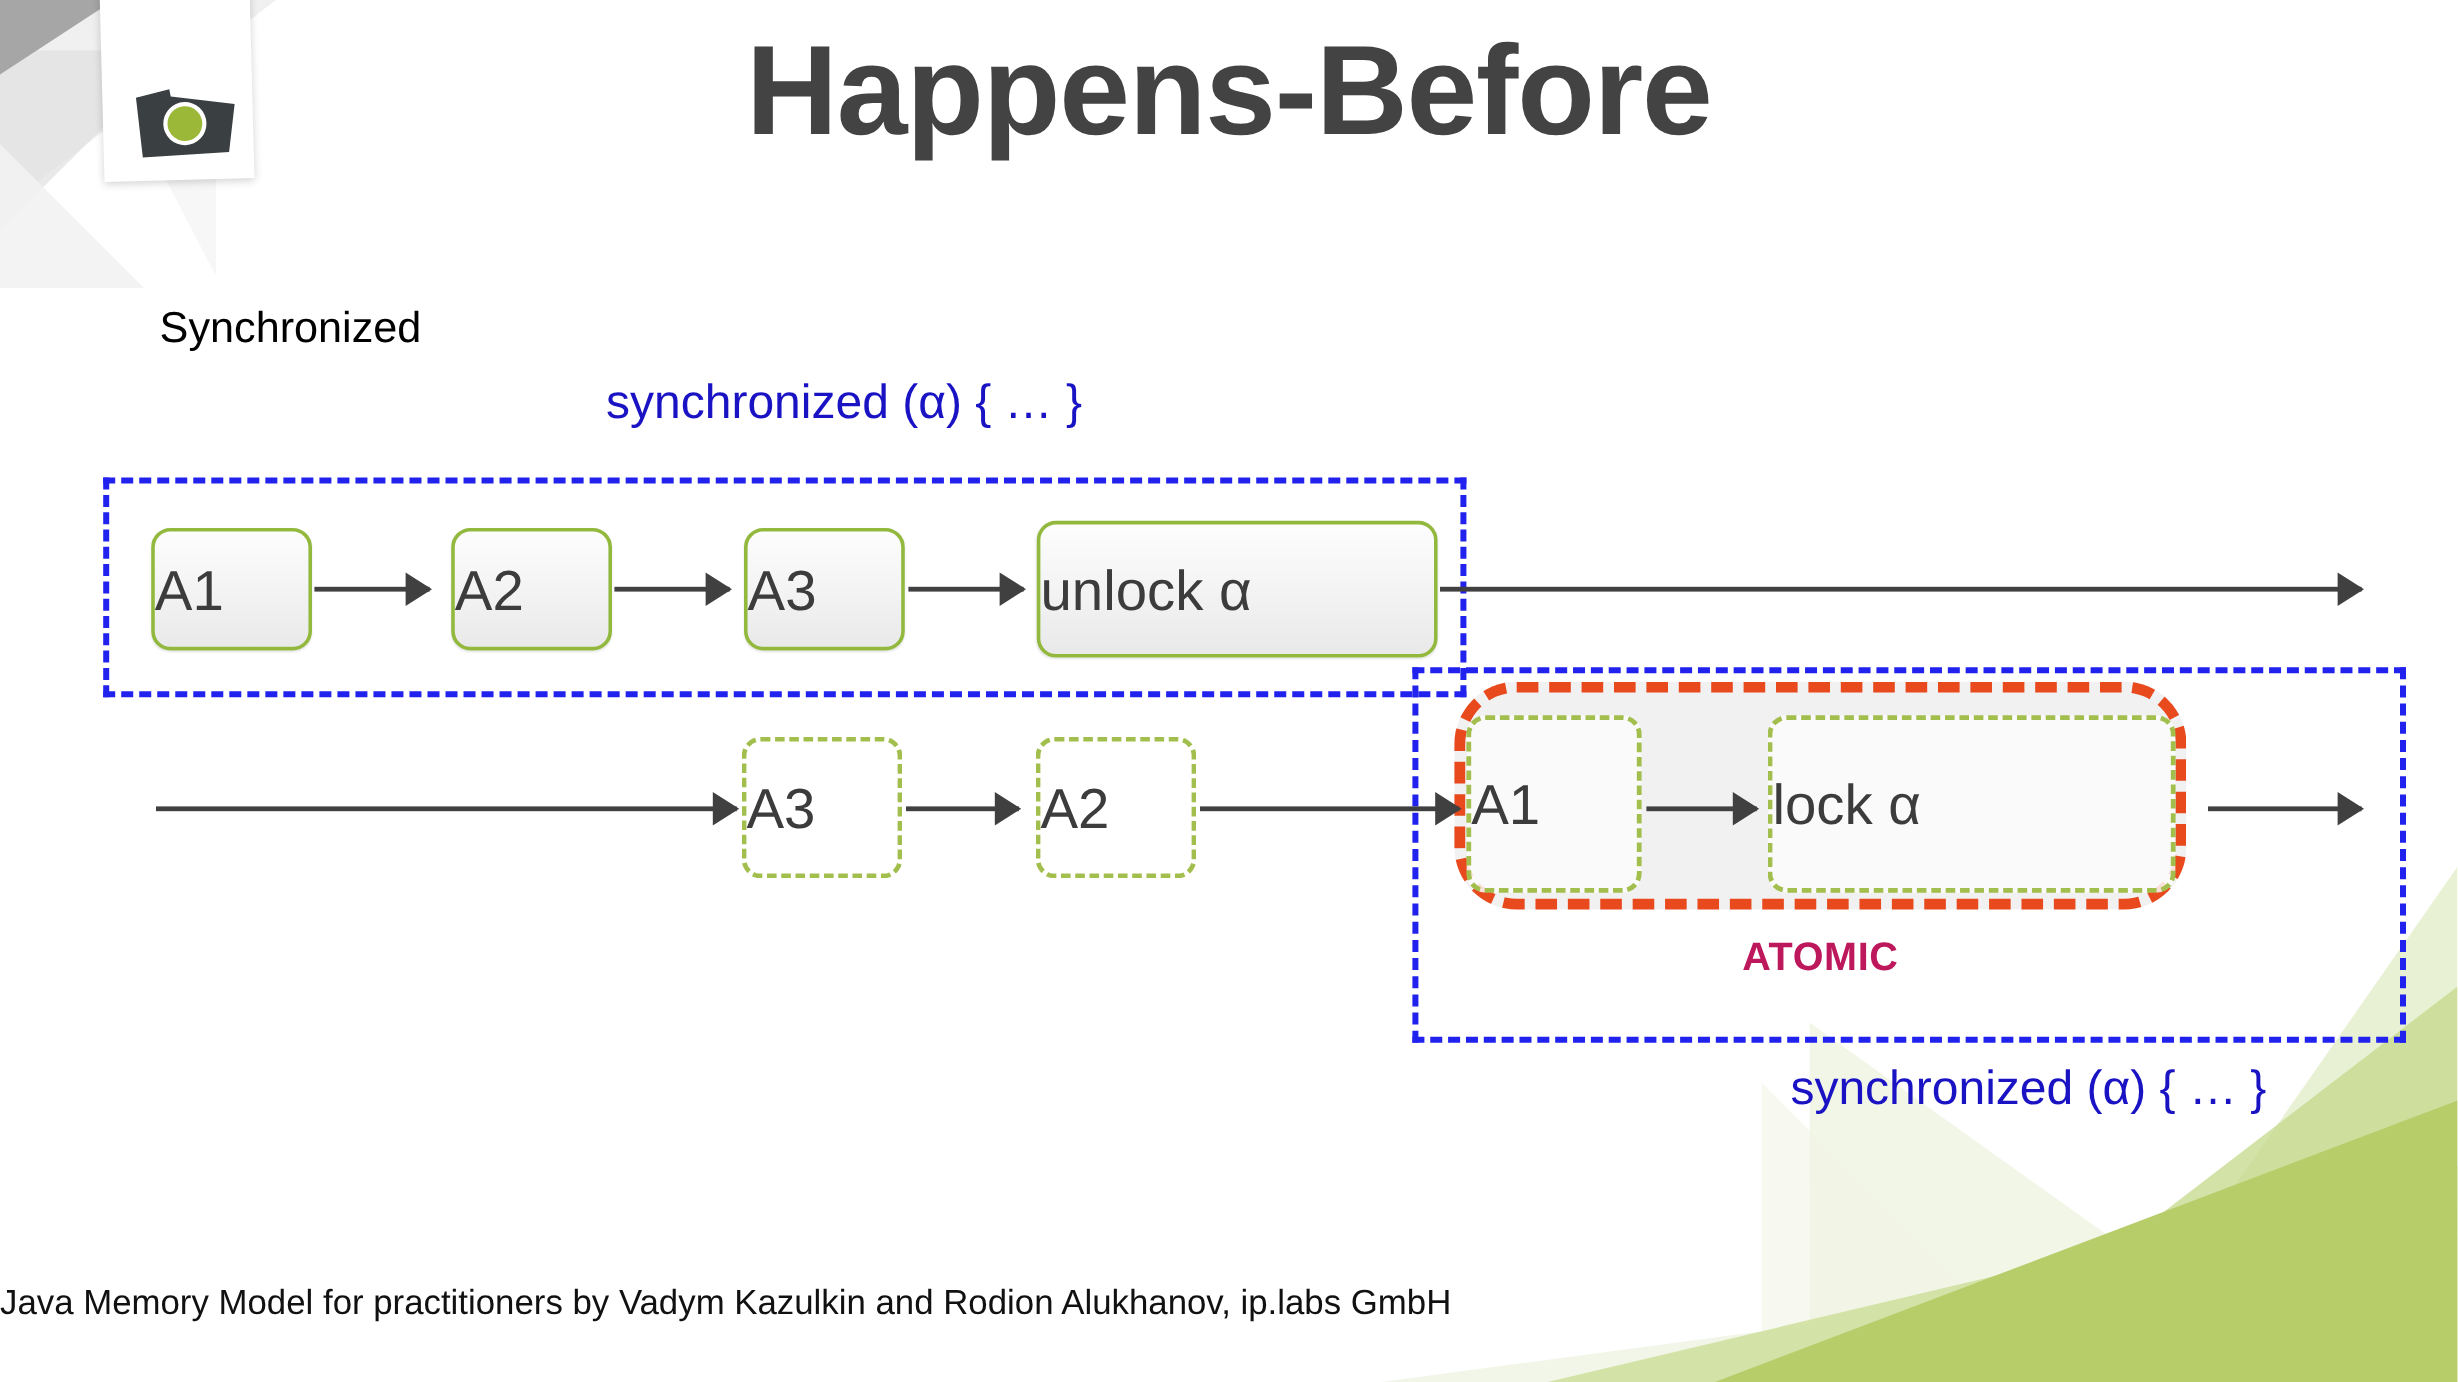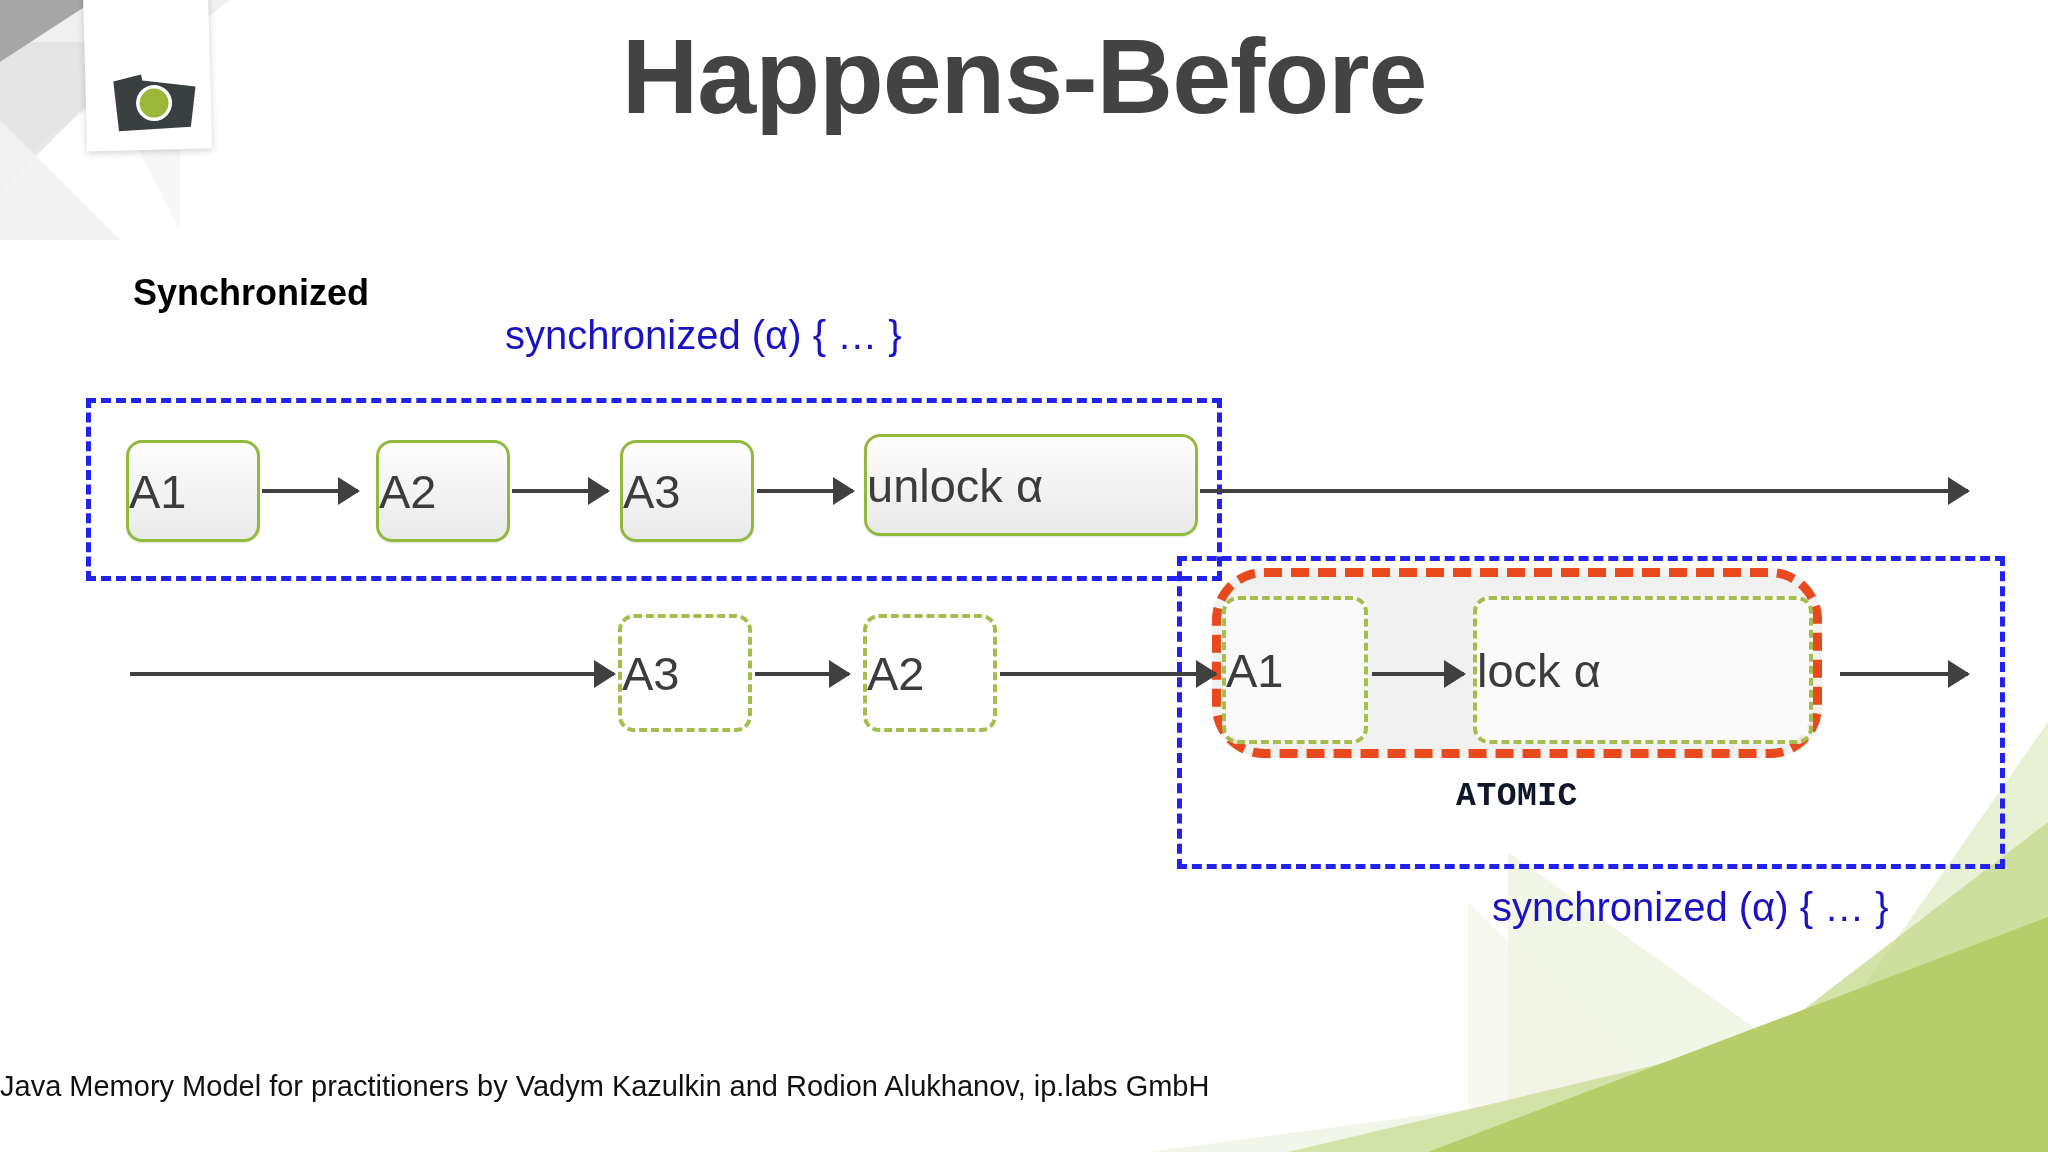--- a/index.html
+++ b/index.html
@@ -46,39 +46,39 @@
   .br7{position:absolute;right:330px;bottom:0;width:0;height:0;
     border-left:250px solid #f1f5e6;border-top:250px solid transparent;opacity:.6;}
 
   
   .title{position:absolute;left:0;right:0;top:18px;text-align:center;
     font-size:106px;line-height:1.1;color:#434343;font-weight:700;
     letter-spacing:-1px;}
 
   
   .sub-heading{position:absolute;left:133px;top:252px;
-    font-size:36px;font-weight:bold;color:#000;margin-top:20px;}
+    font-size:36px;font-weight:normal;color:#000;}
 
   .code-top{position:absolute;left:505px;top:313px;
     font-size:40px;color:#1a13c4;white-space:nowrap;}
   .code-bottom{position:absolute;left:1492px;top:885px;
     font-size:40px;color:#1a13c4;white-space:nowrap;}
 
   
   .diagram{position:absolute;left:0;top:0;width:2048px;height:1152px;}
 
   .blue-region{position:absolute;border:5px dashed #2222ee;box-sizing:border-box;}
   #blue-region-top{left:86px;top:398px;width:1136px;height:183px;}
   #blue-region-bottom{left:1177px;top:556px;width:828px;height:313px;}
 
   .atomic-region{position:absolute;left:1212px;top:568px;width:610px;height:190px;
     border:9px dashed #e8491d;border-radius:52px;box-sizing:border-box;
     background:rgba(240,240,240,.9);}
   .atomic-label{position:absolute;left:1212px;top:778px;width:610px;text-align:center;
-    font-size:33px;font-weight:bold;color:#0f172a;letter-spacing:.5px;font-family:Liberation Mono, monospace;}
+    font-size:33px;font-weight:bold;color:#be185d;letter-spacing:.5px;}
 
   
   .node{position:absolute;box-sizing:border-box;display:flex;align-items:center;
     justify-content:flex-start;font-size:47px;color:#3c3c3c;}
   .node.solid{border:3px solid #92b93e;border-radius:16px;
     background:linear-gradient(180deg,#fdfdfd 0%,#f4f4f4 48%,#e9e9e9 100%);
     box-shadow:0 1px 2px rgba(0,0,0,.12);}
   .node.dashed{border:4px dashed #a2bf4e;border-radius:16px;background:transparent;}
   .node.dashed.on-atomic{background:rgba(252,252,252,.85);}
 
@@ -146,21 +146,21 @@
     <div class="node solid" style="left:376px;top:440px;width:134px;height:102px;">
       <span>A2</span>
     </div>
     <div class="arrow" style="left:512px;top:489px;width:96px;"></div>
 
     <div class="node solid" style="left:620px;top:440px;width:134px;height:102px;">
       <span>A3</span>
     </div>
     <div class="arrow" style="left:757px;top:489px;width:96px;"></div>
 
-    <div class="node solid" style="left:864px;top:434px;width:334px;height:102px;">
+    <div class="node solid" style="left:864px;top:434px;width:334px;height:114px;">
       <span>unlock α</span>
     </div>
 
     <div class="arrow" style="left:1200px;top:489px;width:768px;"></div>
 
     <div class="arrow" style="left:130px;top:672px;width:484px;"></div>
 
     <div class="node dashed" style="left:618px;top:614px;width:134px;height:118px;">
       <span>A3</span>
     </div>

